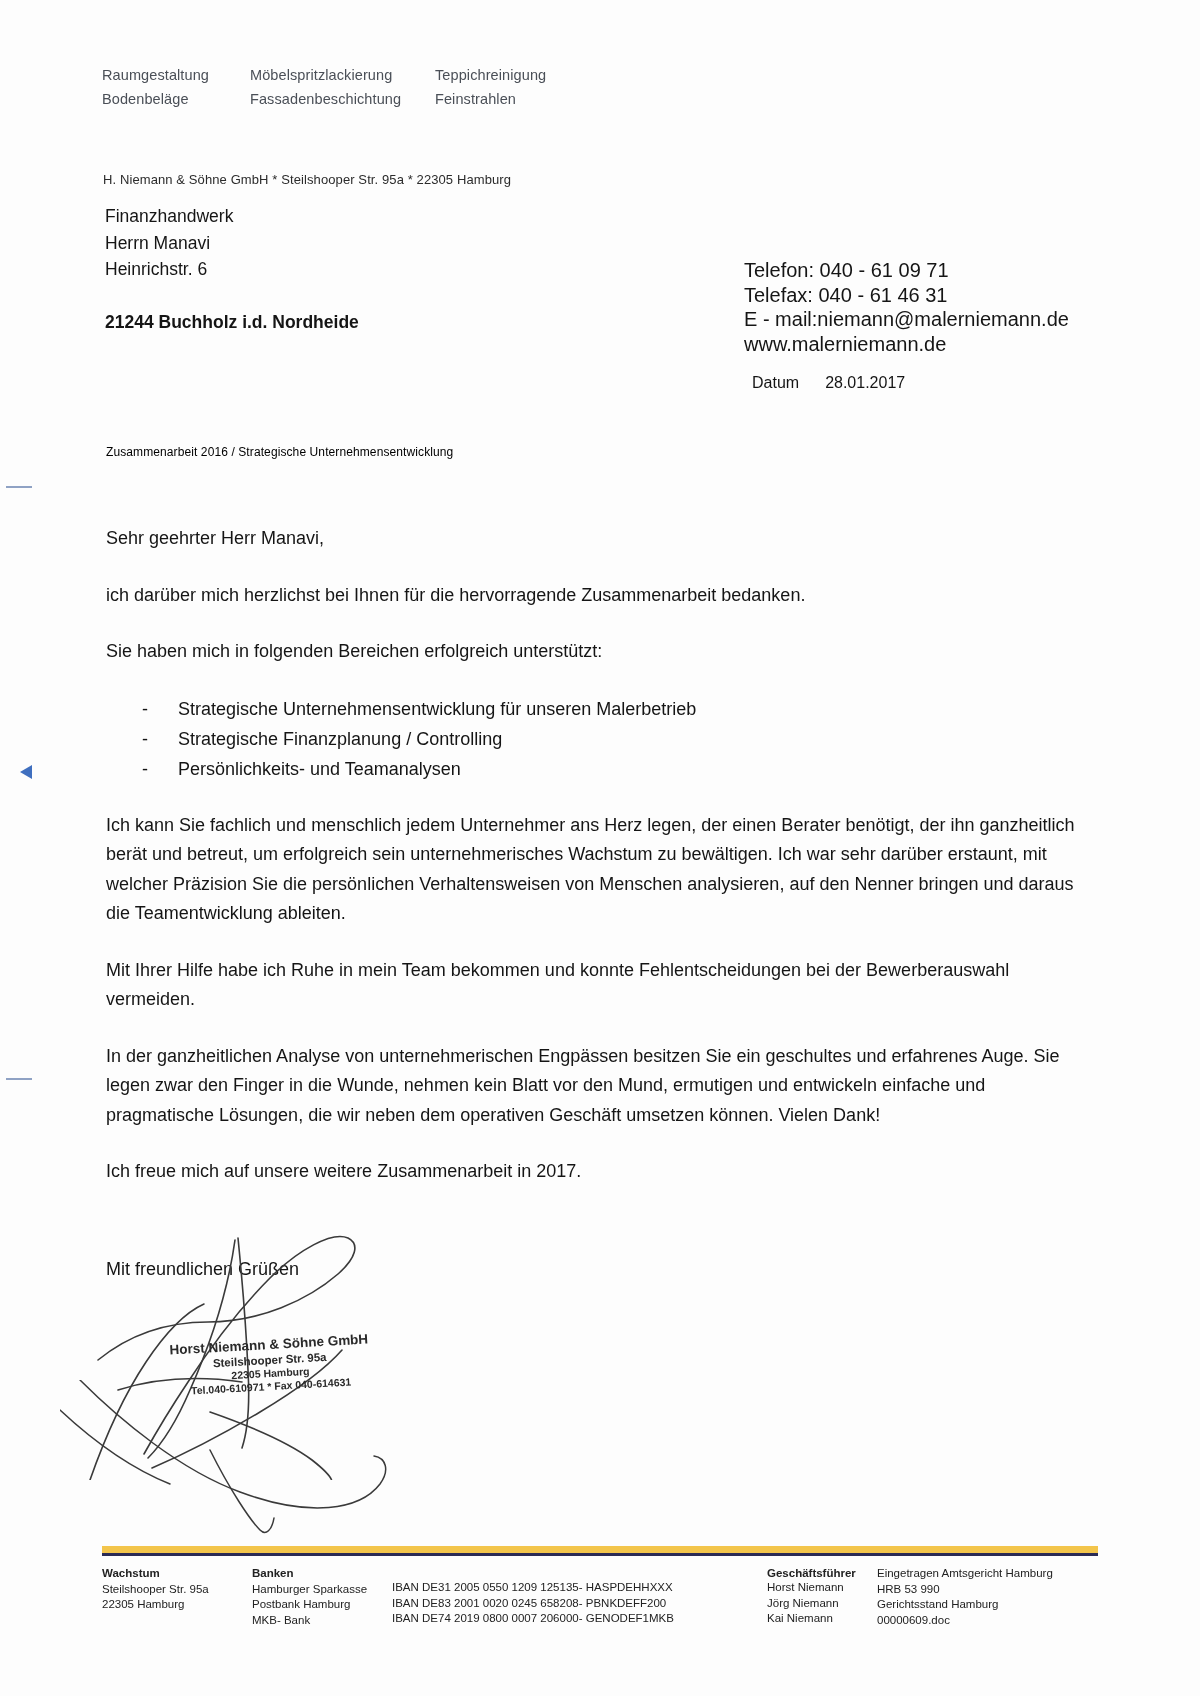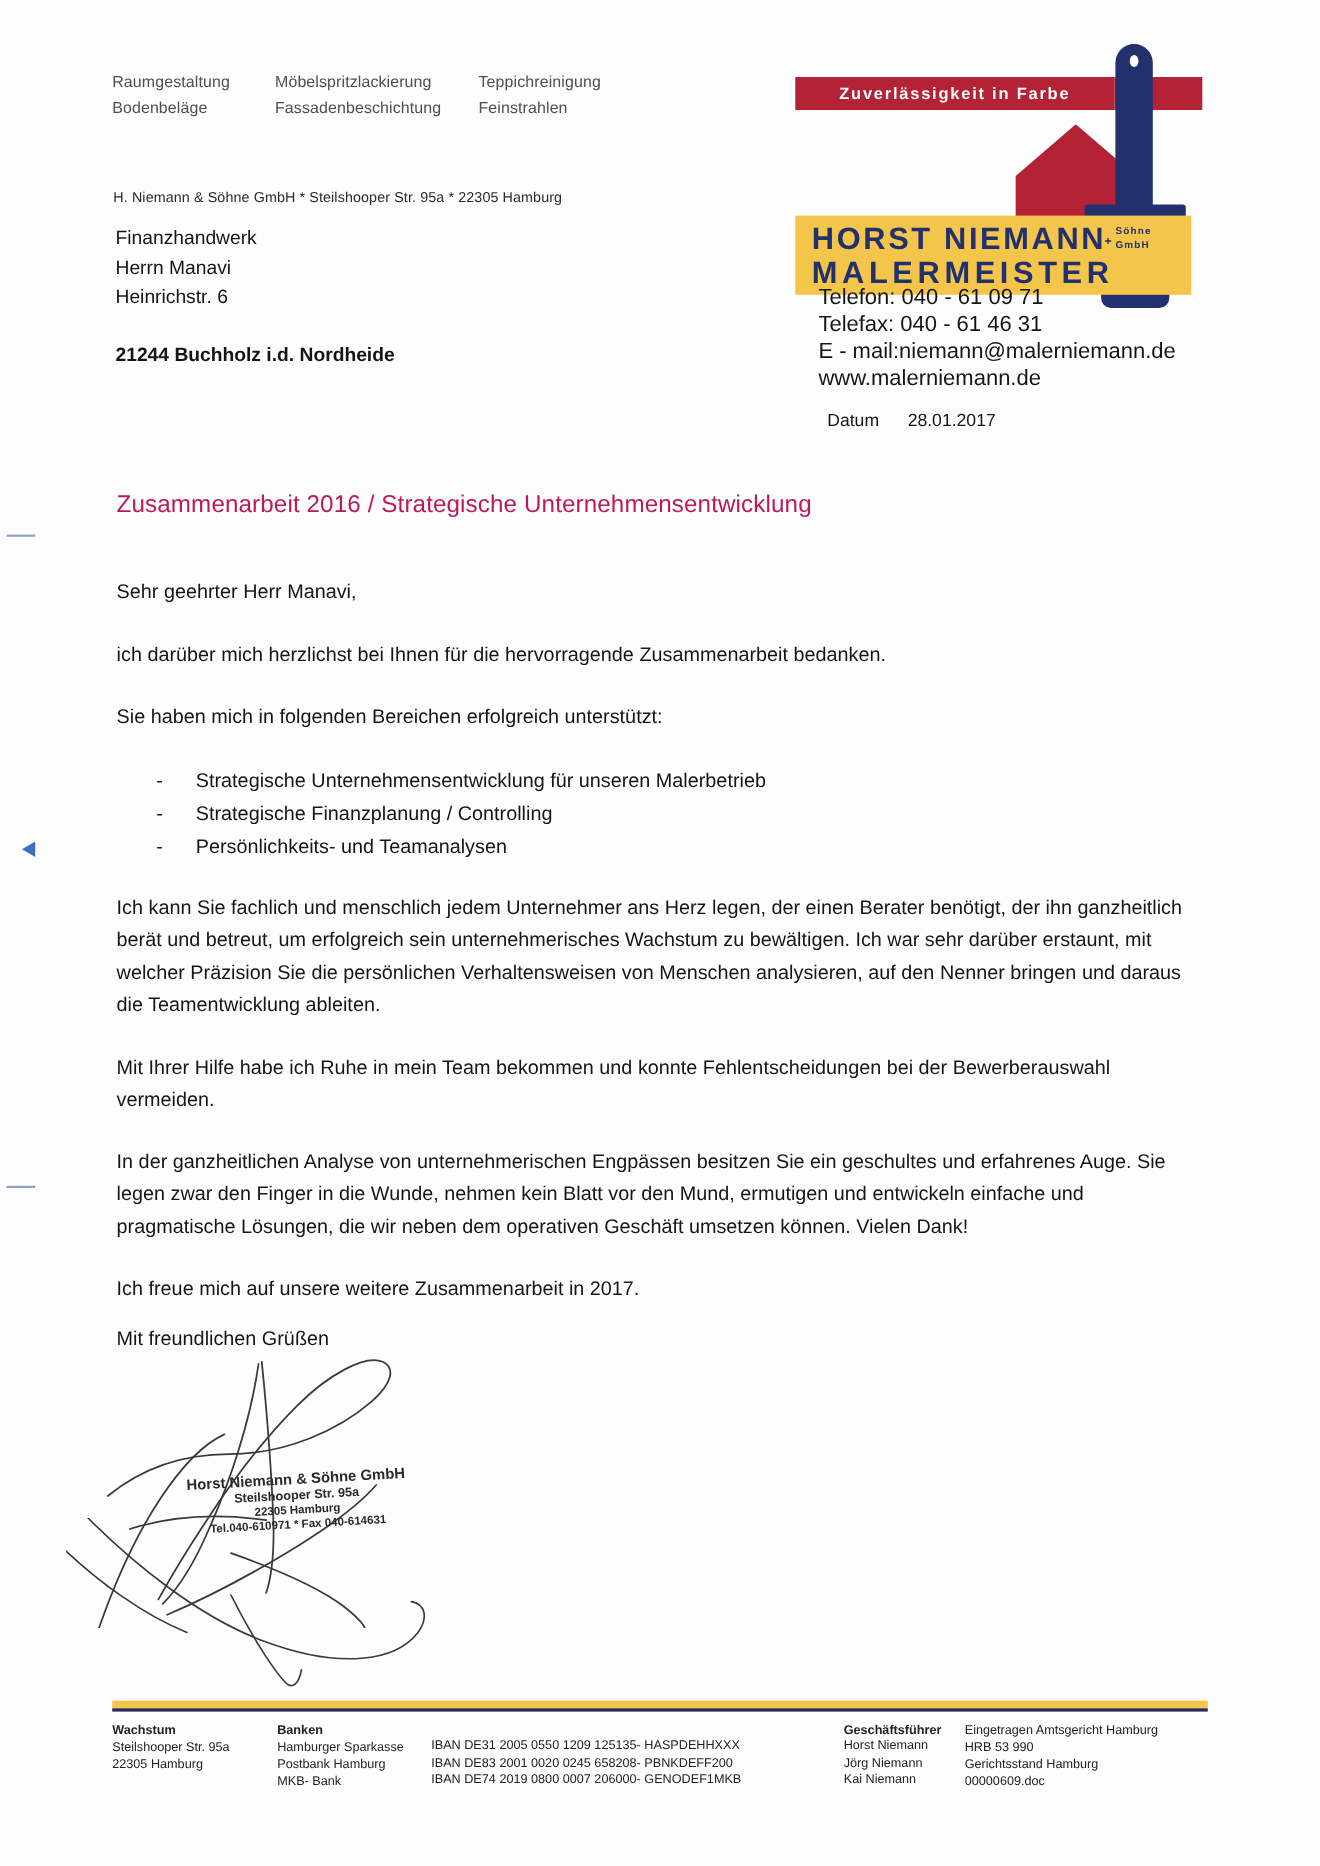--- a/index.html
+++ b/index.html
@@ -110,35 +110,35 @@
   }
   .recipient{
     position:absolute;left:105px;top:203px;
     font-size:17.5px;line-height:26.5px;color:#151515;
   }
   .recipient .city{margin-top:26px;font-weight:bold;}
 
   
   .subject{
     position:absolute;left:106px;top:445px;
-    font-size:22px;color:#be185d;letter-spacing:.1px;
+    font-size:12px;color:#000000;letter-spacing:.1px;
   }
   .body{
     position:absolute;left:106px;top:524px;width:990px;
     font-size:18px;line-height:29.5px;color:#151515;
   }
   .body p{margin:0 0 27px 0;}
   .bullets{margin:0 0 27px 0;padding:0;list-style:none;}
   .bullets li{
     display:flex;line-height:30px;
   }
   .bullets .dash{width:72px;padding-left:36px;box-sizing:border-box;}
 
   .closing{
-    position:absolute;left:106px;top:1207px;
+    position:absolute;left:106px;top:1259px;
     font-size:18px;color:#151515;
   }
 
   
   .sig{
     position:absolute;left:60px;top:1230px;width:420px;height:250px;
     pointer-events:none;
   }
   .stamp{
     position:absolute;left:155px;top:1337px;width:230px;
@@ -198,38 +198,20 @@
     <div class="col wide">
       <div>Möbelspritzlackierung</div>
       <div>Fassadenbeschichtung</div>
     </div>
     <div class="col wide">
       <div>Teppichreinigung</div>
       <div>Feinstrahlen</div>
     </div>
   </div>
 
-  <div class="logo">
-    <div class="tagline2"></div>
-    <div class="tagline">Zuverlässigkeit in Farbe</div>
-    <div class="house"></div>
-    <div class="brush-handle"></div>
-    <div class="brush-hole"></div>
-    <div class="brush-ferrule"></div>
-    <div class="brush-band"></div>
-    <div class="brush-bristle"></div>
-    <div class="namebar"></div>
-    <div class="name1">HORST NIEMANN</div>
-    <div class="name2">MALERMEISTER</div>
-    <div class="plus">+</div>
-    <div class="sub">
-      <div>Söhne</div>
-      <div>GmbH</div>
-    </div>
-  </div>
 
   <div class="contact">
     <div>Telefon: 040 - 61 09 71</div>
     <div>Telefax: 040 - 61 46 31</div>
     <div>E - mail:niemann@malerniemann.de</div>
     <div>www.malerniemann.de</div>
   </div>
 
   <div class="datum">
     <span>Datum</span><span class="dval">28.01.2017</span>

